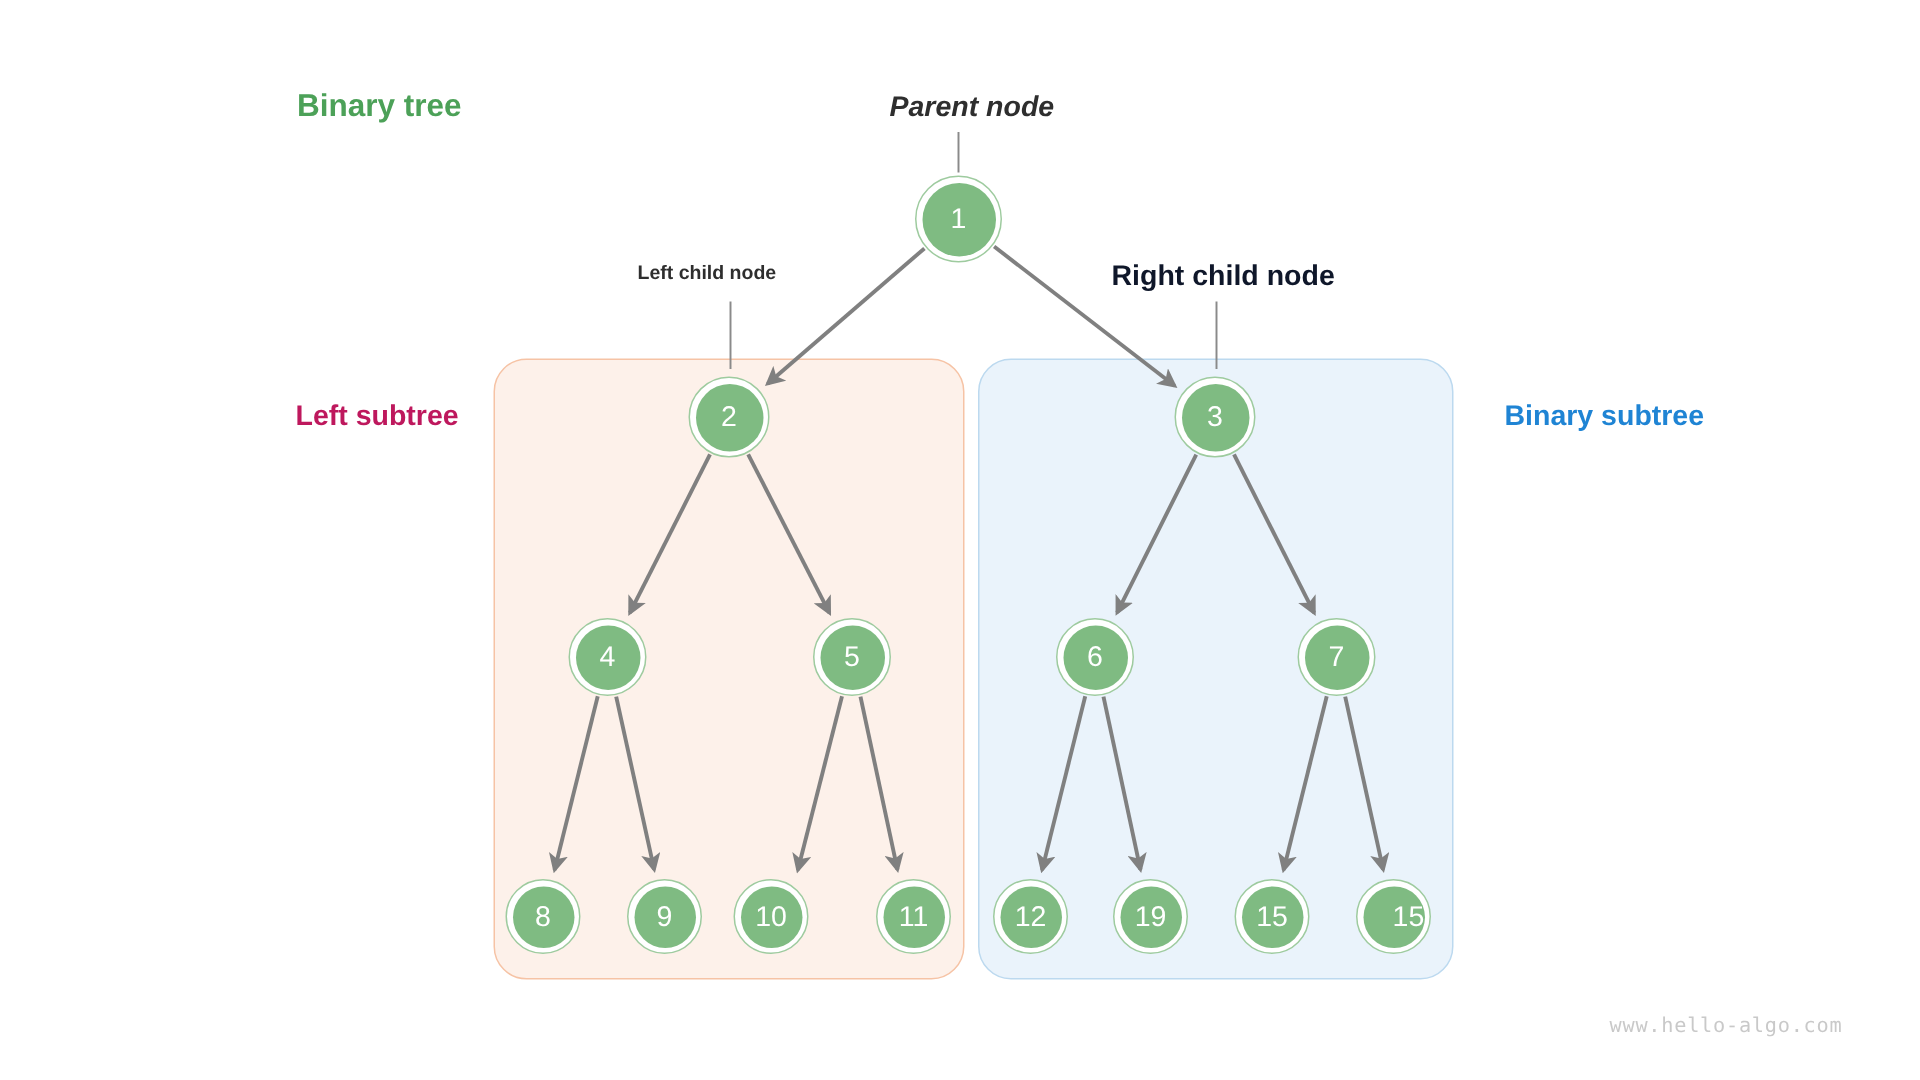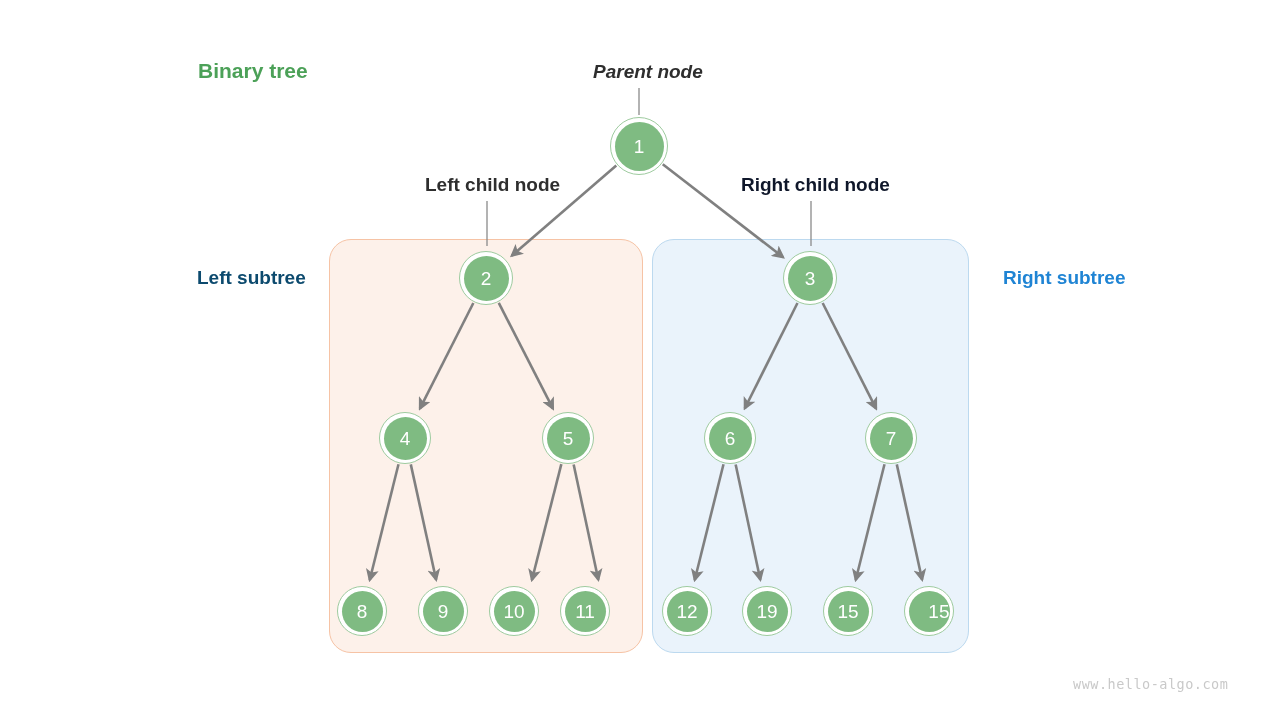--- a/index.html
+++ b/index.html
@@ -64,34 +64,34 @@
   #label-parent-node {
     left: 574px;
     top: 62px;
     font-size: 19px;
     color: #2e2e2e;
     font-style: italic;
   }
   #label-left-child {
     left: 406px;
     top: 175px;
-    font-size: 19px;
+    font-size: 13px;
     color: #2e2e2e;
   }
   #label-right-child {
     left: 722px;
     top: 175px;
     font-size: 19px;
     color: #0f172a;
   }
   #label-left-subtree {
     left: 178px;
     top: 268px;
     font-size: 19px;
-    color: #0c4a6e;
+    color: #be185d;
   }
   #label-right-subtree {
     left: 984px;
     top: 268px;
     font-size: 19px;
     color: #1f84d4;
   }
   #watermark {
     position: absolute;
     left: 1073px;
@@ -210,21 +210,21 @@
       <div class="node" style="left: 418px; top: 586px; width: 50px; height: 50px;">
         <div class="disc" style="width: 41px; height: 41px;">
           <span class="value">9</span>
         </div>
       </div>
       <div class="node" style="left: 489px; top: 586px; width: 50px; height: 50px;">
         <div class="disc" style="width: 41px; height: 41px;">
           <span class="value">10</span>
         </div>
       </div>
-      <div class="node" style="left: 560px; top: 586px; width: 50px; height: 50px;">
+      <div class="node" style="left: 584px; top: 586px; width: 50px; height: 50px;">
         <div class="disc" style="width: 41px; height: 41px;">
           <span class="value">11</span>
         </div>
       </div>
       <div class="node" style="left: 662px; top: 586px; width: 50px; height: 50px;">
         <div class="disc" style="width: 41px; height: 41px;">
           <span class="value">12</span>
         </div>
       </div>
       <div class="node" style="left: 742px; top: 586px; width: 50px; height: 50px;">
@@ -242,17 +242,17 @@
           <span class="value">15</span>
         </div>
       </div>
     </div>
 
   <div class="label" id="title-binary-tree">Binary tree</div>
   <div class="label" id="label-parent-node">Parent node</div>
   <div class="label" id="label-left-child">Left child node</div>
   <div class="label" id="label-right-child">Right child node</div>
   <div class="label" id="label-left-subtree">Left subtree</div>
-  <div class="label" id="label-right-subtree">Right subtree</div>
+  <div class="label" id="label-right-subtree">Binary subtree</div>
 
   <div id="watermark">www.hello-algo.com</div>
 
 </div>
 
 </body></html>

